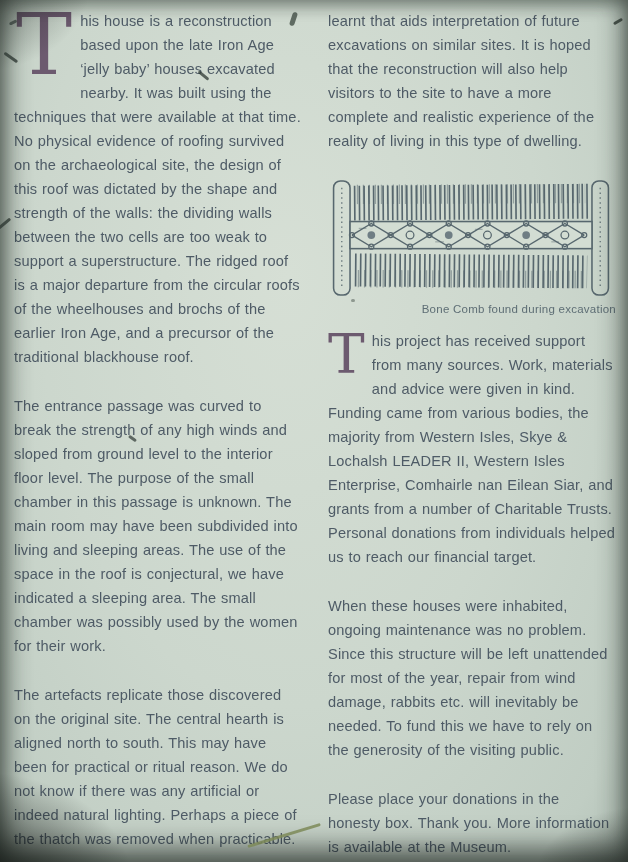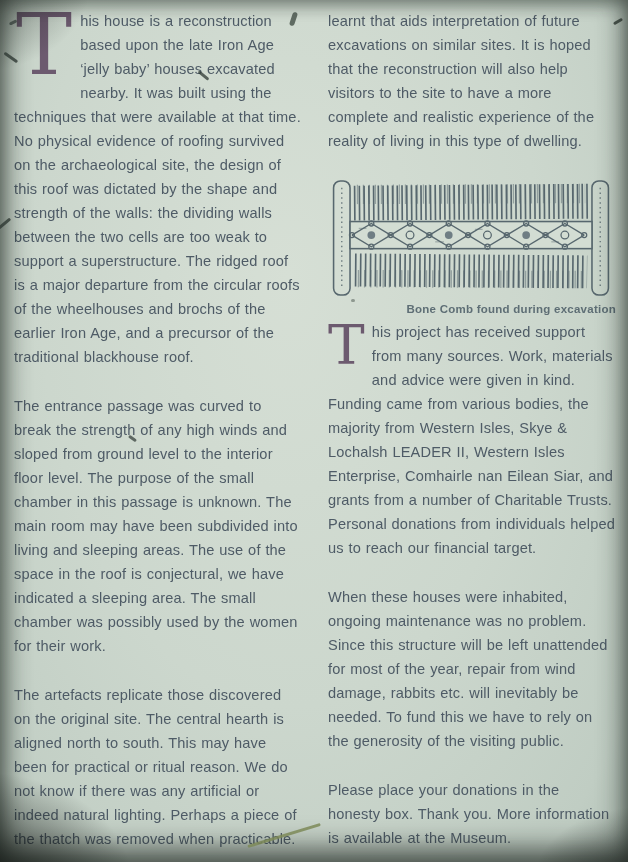--- a/index.html
+++ b/index.html
@@ -41,23 +41,22 @@
     height:70px;
     margin:4px 8px 0 2px;
   }
   .dropcap-sm{
     font-size:55px;
     line-height:44px;
     height:46px;
     margin:3px 7px 0 0;
   }
   figure.comb{
-    margin:12px 0 5px 0;
+    margin:12px 0 14px 0;
     padding:0;
-    font-weight:bold;
   }
   figure.comb svg{display:block;margin-left:2px;}
   figcaption{
     font-size:11.5px;
     color:#5e6e75;
     text-align:right;
     margin-top:5px;
     letter-spacing:.25px;
   }
   

